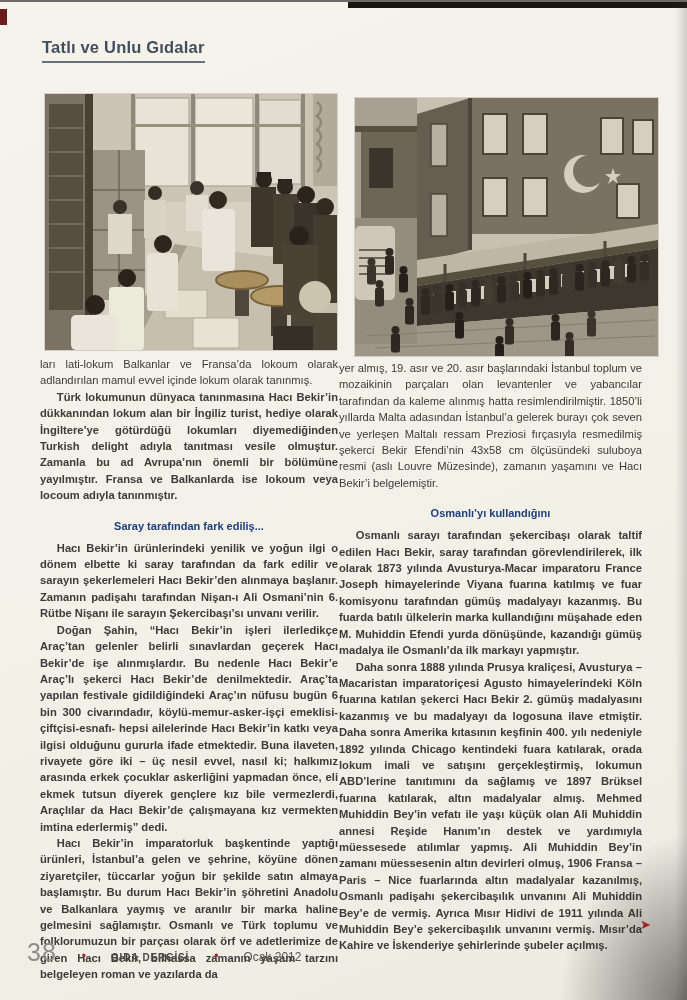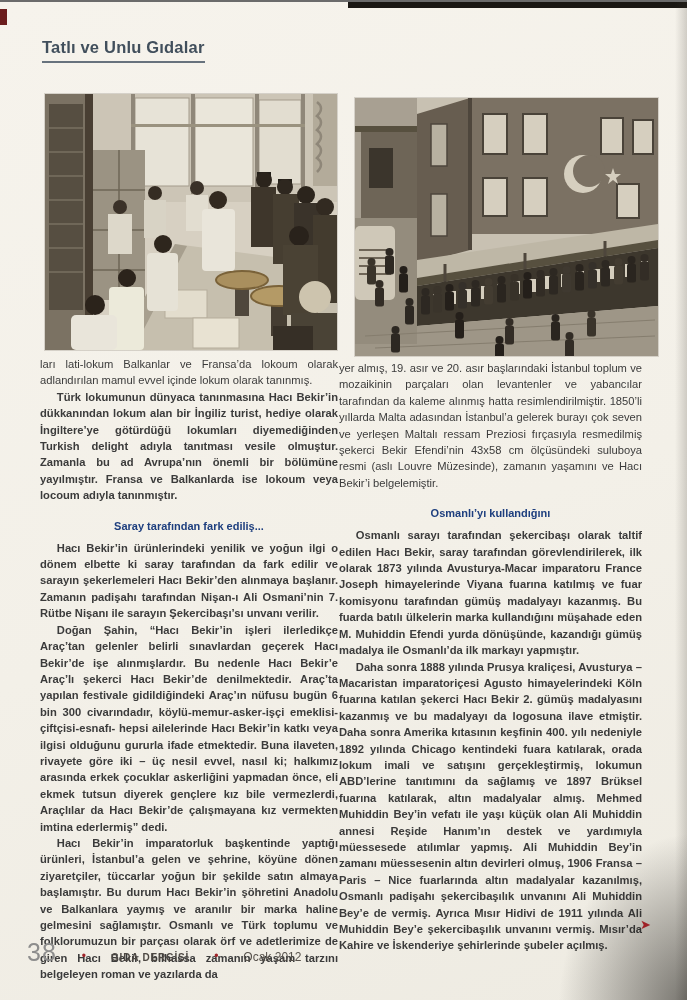--- a/index.html
+++ b/index.html
@@ -267,21 +267,21 @@
         <use href="#fig" x="140" y="238" fill="#241f1a"></use>
           <use href="#fig" x="210" y="234" fill="#322c25"></use>
       </g>
     </svg>
   </div>
 
   <div class="col col-left">
     <p>ları lati-lokum Balkanlar ve Fransa’da lokoum olarak adlandırılan mamul evvel içinde lokum olarak tanınmış.</p>
     <p class="indent">Türk lokumunun dünyaca tanınmasına Hacı Bekir’in dükkanından lokum alan bir İngiliz turist, hediye olarak İngiltere’ye götürdüğü lokumları  diyemediğinden Turkish delight  adıyla  tanıtması vesile olmuştur. Zamanla bu ad Avrupa’nın önemli bir bölümüne yayılmıştır. Fransa ve Balkanlarda ise lokoum veya locoum adıyla tanınmıştır.</p>
     <h3 class="subheading">Saray tarafından fark ediliş...</h3>
-    <p class="indent">Hacı Bekir’in ürünlerindeki yenilik ve yoğun ilgi o dönem elbette ki saray tarafından da fark  edilir ve sarayın şekerlemeleri Hacı Bekir’den alınmaya başlanır.  Zamanın padişahı tarafından Nişan-ı Ali Osmani’nin 7. Rütbe Nişanı ile sarayın Şekercibaşı’sı unvanı verilir.</p>
+    <p class="indent">Hacı Bekir’in ürünlerindeki yenilik ve yoğun ilgi o dönem elbette ki saray tarafından da fark  edilir ve sarayın şekerlemeleri Hacı Bekir’den alınmaya başlanır.  Zamanın padişahı tarafından Nişan-ı Ali Osmani’nin 6. Rütbe Nişanı ile sarayın Şekercibaşı’sı unvanı verilir.</p>
     <p class="indent">Doğan Şahin, “Hacı Bekir’in işleri ilerledikçe Araç’tan gelenler belirli sınavlardan geçerek Hacı Bekir’de işe alınmışlardır. Bu nedenle Hacı Bekir’e Araç’lı şekerci Hacı Bekir’de denilmektedir. Araç’ta yapılan festivale gidildiğindeki Araç’ın nüfusu bugün 6 bin 300 civarındadır,  köylü-memur-asker-işçi emeklisi-çiftçisi-esnafı- hepsi ailelerinde Hacı Bekir’in katkı veya ilgisi olduğunu gururla ifade etmektedir.  Buna ilaveten, rivayete göre iki – üç nesil evvel, nasıl ki; halkımız arasında erkek çocuklar askerliğini yapmadan önce, eli ekmek tutsun diyerek gençlere kız bile vermezlerdi, Araçlılar da Hacı Bekir’de çalışmayana kız vermekten imtina ederlermiş” dedi.</p>
     <p class="indent">Hacı Bekir’in imparatorluk başkentinde yaptığı ürünleri, İstanbul’a gelen ve şehrine, köyüne dönen ziyaretçiler, tüccarlar yoğun bir şekilde satın almaya başlamıştır. Bu durum Hacı Bekir’in şöhretini Anadolu ve Balkanlara yaymış ve aranılır bir marka haline gelmesini sağlamıştır. Osmanlı ve Türk toplumu ve folklorumuzun bir parçası olarak örf ve adetlerimize de giren Hacı Bekir, bilhassa zamanın yaşam tarzını belgeleyen roman ve yazılarda da</p>
   </div>
 
   <div class="col col-right">
     <p>yer almış, 19. asır ve 20. asır başlarındaki İstanbul toplum ve mozaikinin parçaları olan levantenler ve yabancılar tarafından da kaleme alınmış hatta resimlendirilmiştir. 1850’li yıllarda Malta adasından İstanbul’a gelerek burayı çok seven ve yerleşen Maltalı ressam Preziosi fırçasıyla resmedilmiş şekerci Bekir Efendi’nin 43x58 cm ölçüsündeki suluboya resmi (aslı Louvre Müzesinde), zamanın yaşamını ve Hacı Bekir’i belgelemiştir.</p>
     <h3 class="subheading">
       <span>Osmanlı’yı kullandığını</span>
     </h3>
     <p class="indent">Osmanlı sarayı tarafından şekercibaşı olarak taltif edilen Hacı Bekir, saray tarafından görevlendirilerek, ilk olarak 1873 yılında Avusturya-Macar imparatoru France Joseph himayelerinde Viyana fuarına katılmış ve fuar komisyonu tarafından gümüş madalyayı kazanmış. Bu fuarda batılı ülkelerin marka kullandığını müşahade eden M. Muhiddin Efendi yurda dönüşünde, kazandığı gümüş madalya ile Osmanlı’da ilk markayı yapmıştır.</p>

